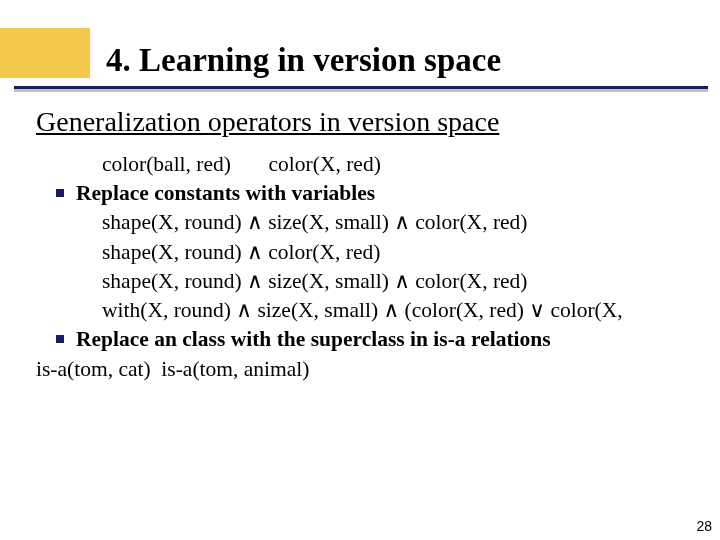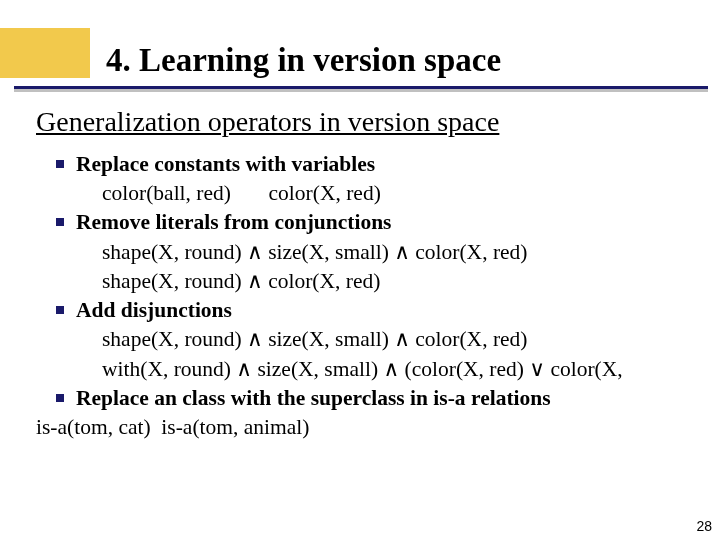--- a/index.html
+++ b/index.html
@@ -92,34 +92,28 @@
 <body>
 
 <div class="top-accent"></div>
 <div class="slide-title">4. Learning in version space</div>
 <div class="title-underline"></div>
 <div class="title-shadow"></div>
 <div class="subtitle">Generalization operators in version space</div>
 
 <div class="content">
 
+  <div class="line ind1" style="white-space:pre;">color(ball, red)       color(X, red)</div>
   <div class="line">
     <span class="bullet-marker"></span><span class="bullet-text">Replace constants with variables</span>
   </div>
-  <div class="line ind1" style="white-space:pre;">color(ball, red)       color(X, red)</div>
 
-  <div class="line">
-    <span class="bullet-marker"></span><span class="bullet-text">Remove literals from conjunctions</span>
-  </div>
   <div class="line ind1">shape(X, round) ∧ size(X, small) ∧ color(X, red)</div>
   <div class="line ind1">shape(X, round) ∧ color(X, red)</div>
 
-  <div class="line">
-    <span class="bullet-marker"></span><span class="bullet-text">Add disjunctions</span>
-  </div>
   <div class="line ind1">shape(X, round) ∧ size(X, small) ∧ color(X, red)</div>
   <div class="line ind1">with(X, round) ∧ size(X, small) ∧ (color(X, red) ∨ color(X,</div>
 
   <div class="line">
     <span class="bullet-marker"></span><span class="bullet-text">Replace an class with the superclass in is-a relations</span>
   </div>
   <div class="line no-ind" style="white-space:pre;">is-a(tom, cat)  is-a(tom, animal)</div>
 
 </div>
 

